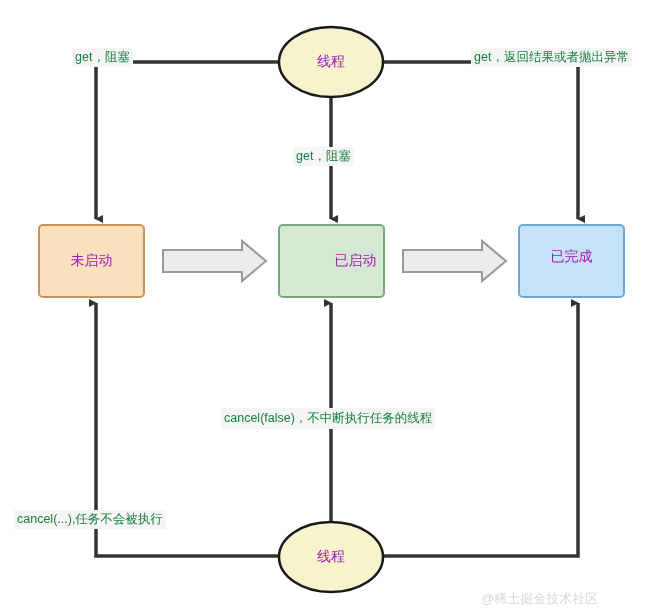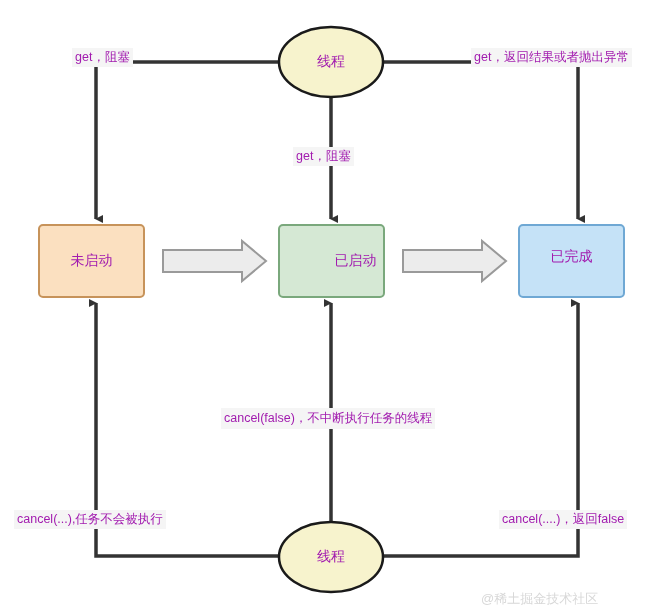--- a/index.html
+++ b/index.html
@@ -28,21 +28,21 @@
     align-items: center;
     justify-content: center;
     font-size: 14px;
     color: #a21caf;
     white-space: nowrap;
     pointer-events: none;
   }
   .edge-label {
     position: absolute;
     background: #f5f5f5;
-    color: #a21caf;
+    color: #15803d;
     font-size: 12.5px;
     line-height: 17px;
     white-space: nowrap;
     padding: 1px 3px;
     text-align: center;
   }
   .edge-label.two-line {
     line-height: 19px;
   }
   .watermark {
@@ -115,17 +115,16 @@
 
   <div class="edge-label" style="left:471px; top:48px;">get，返回结果或者抛出异常</div>
 
   <div class="edge-label" style="left:293px; top:147px;">get，阻塞</div>
 
 
   <div class="edge-label two-line" style="left:221px; top:408px;">cancel(false)，不中断执行任务的线程</div>
 
   <div class="edge-label" style="left:14px; top:510px;">cancel(...),任务不会被执行</div>
 
-  <div class="edge-label" style="left:499px; top:510px;">cancel(....)，返回false</div>
 
   <div class="watermark" style="left:481px; top:590px;">@稀土掘金技术社区</div>
 
 </div>
 
 </body></html>

